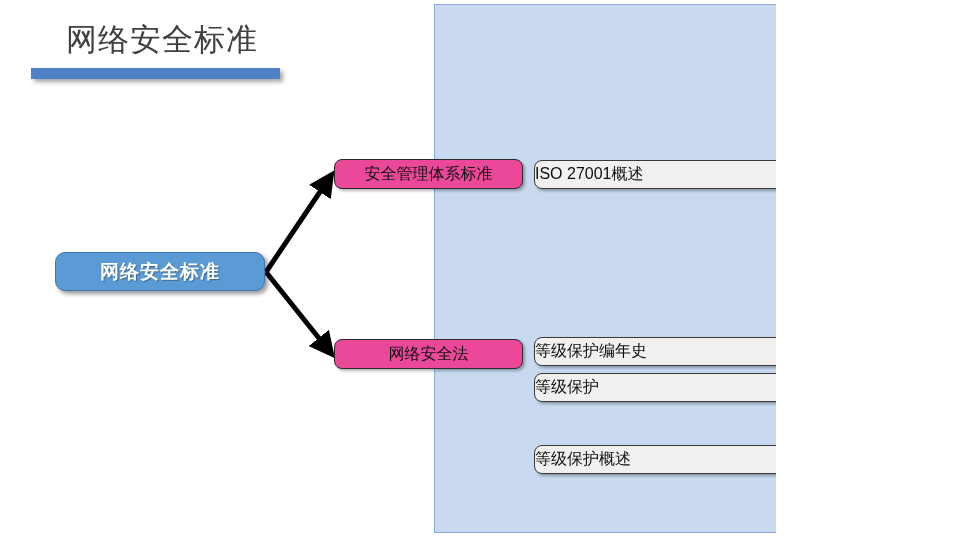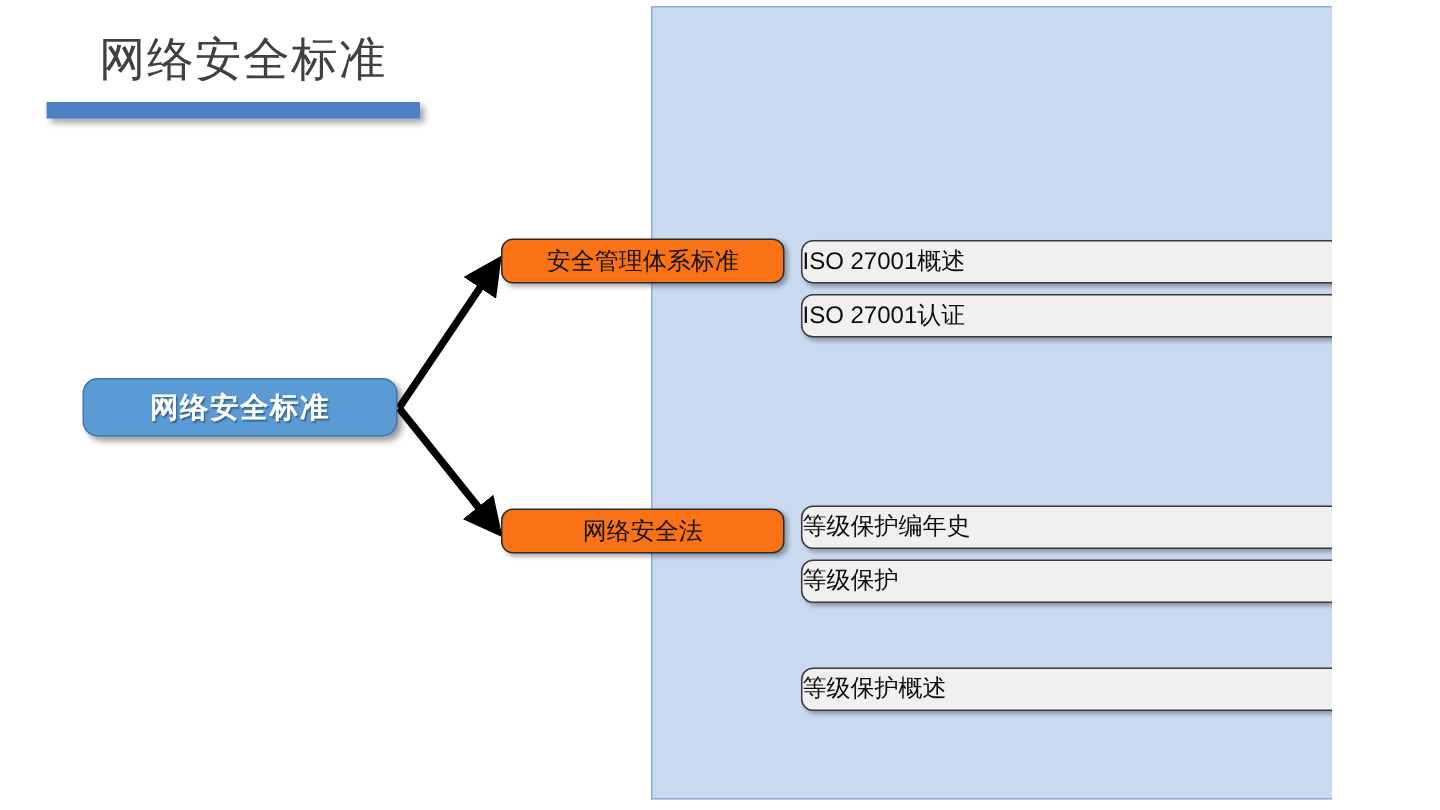--- a/index.html
+++ b/index.html
@@ -2,21 +2,21 @@
 <html><head>
 <meta charset="utf-8">
 <style>
   html, body {
     margin: 0;
     padding: 0;
     background: #ffffff;
   }
   #slide {
     position: relative;
-    width: 888px;
+    width: 776px;
     height: 540px;
     background: #ffffff;
     overflow: hidden;
     font-family: "Liberation Sans", "DejaVu Sans", sans-serif;
     text-decoration: underline;
   }
 
   
   #content-panel {
     position: absolute;
@@ -85,21 +85,21 @@
     text-shadow: 1px 1px 1px rgba(0,0,0,0.35);
     white-space: nowrap;
   }
 
   
   .branch-node {
     position: absolute;
     left: 334px;
     width: 189px;
     height: 30px;
-    background: #f97316;
+    background: #ec4899;
     border: 1.3px solid #2b2b2b;
     border-radius: 8px;
     display: flex;
     align-items: center;
     justify-content: center;
     box-sizing: border-box;
     box-shadow: 2px 2px 3px rgba(0,0,0,0.30);
   }
   .branch-node .node-label {
     font-size: 16px;
@@ -162,23 +162,20 @@
   <div id="branch-node-0" class="branch-node">
     <span class="node-label">安全管理体系标准</span>
   </div>
   <div id="branch-node-1" class="branch-node">
     <span class="node-label">网络安全法</span>
   </div>
 
   <div id="leaf-node-0-0" class="leaf-node">
     <span class="node-label">ISO 27001概述</span>
   </div>
-  <div id="leaf-node-0-1" class="leaf-node">
-    <span class="node-label">ISO 27001认证</span>
-  </div>
 
   <div id="leaf-node-1-0" class="leaf-node">
     <span class="node-label">等级保护编年史</span>
   </div>
   <div id="leaf-node-1-1" class="leaf-node">
     <span class="node-label">等级保护</span>
   </div>
   <div id="leaf-node-1-2" class="leaf-node">
     <span class="node-label">等级保护概述</span>
   </div>

